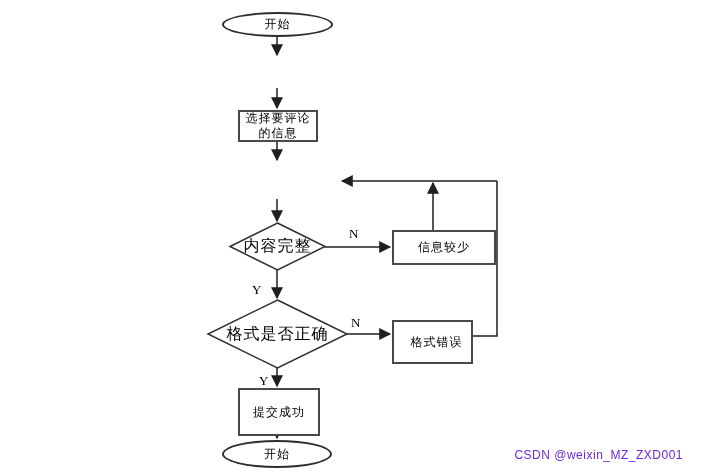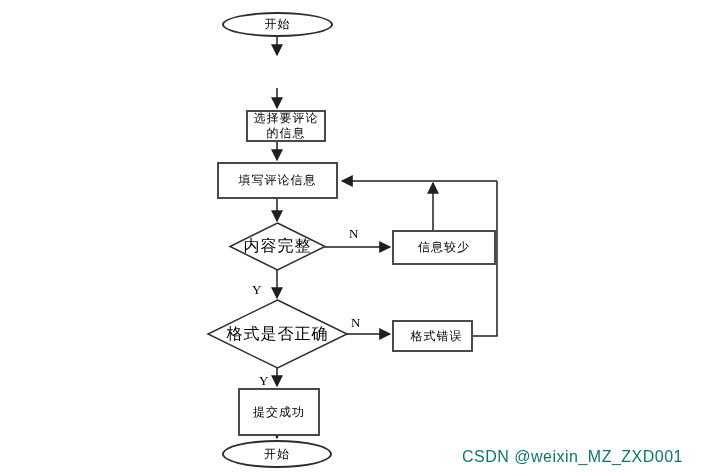--- a/index.html
+++ b/index.html
@@ -45,34 +45,33 @@
     align-items: center;
     justify-content: center;
     text-align: center;
     font-size: 16px;
     letter-spacing: 1px;
     color: #000000;
     background: transparent;
   }
   .multiline {
     line-height: 15px;
-    margin-left: 8px;
   }
   .edge-label {
     position: absolute;
     font-family: "Liberation Serif", serif;
     font-size: 13px;
     color: #000000;
   }
   #watermark {
     position: absolute;
     right: 20px;
     top: 448px;
-    font-size: 16px;
-    color: #0f766e;
+    font-size: 12px;
+    color: #6d28d9;
     letter-spacing: 0.5px;
   }
 </style>
 </head>
 <body>
 
 <div id="canvas">
 
   <svg id="connectors" viewBox="0 0 703 473" xmlns="http://www.w3.org/2000/svg">
     <defs>
@@ -103,37 +102,34 @@
   <div class="node terminator" style="left:222px; top:12px; width:111px; height:25px;">
     <span>开始</span>
   </div>
 
 
   <div class="node process multiline" style="left:238px; top:110px; width:80px; height:32px; flex-direction:column;">
     <span>选择要评论</span>
     <span>的信息</span>
   </div>
 
-  <div class="node process" style="left:217px; top:162px; width:121px; height:37px;">
-    <span>填写评论信息</span>
-  </div>
 
   <div class="diamond-label" style="left:230px; top:223px; width:95px; height:47px;">
     <span>内容完整</span>
   </div>
 
   <div class="node process" style="left:392px; top:230px; width:104px; height:35px;">
     <span>信息较少</span>
   </div>
 
   <div class="diamond-label" style="left:208px; top:300px; width:139px; height:68px;align-items:center;">
     <span>格式是否正确</span>
   </div>
 
-  <div class="node process" style="left:392px; top:320px; width:81px; height:32px;padding-left:8px;">
+  <div class="node process" style="left:392px; top:320px; width:81px; height:44px;padding-left:8px;">
     <span>格式错误</span>
   </div>
 
   <div class="node process" style="left:238px; top:388px; width:82px; height:48px;">
     <span>提交成功</span>
   </div>
 
   <div class="node terminator" style="left:222px; top:440px; width:110px; height:28px;">
     <span>开始</span>
   </div>

